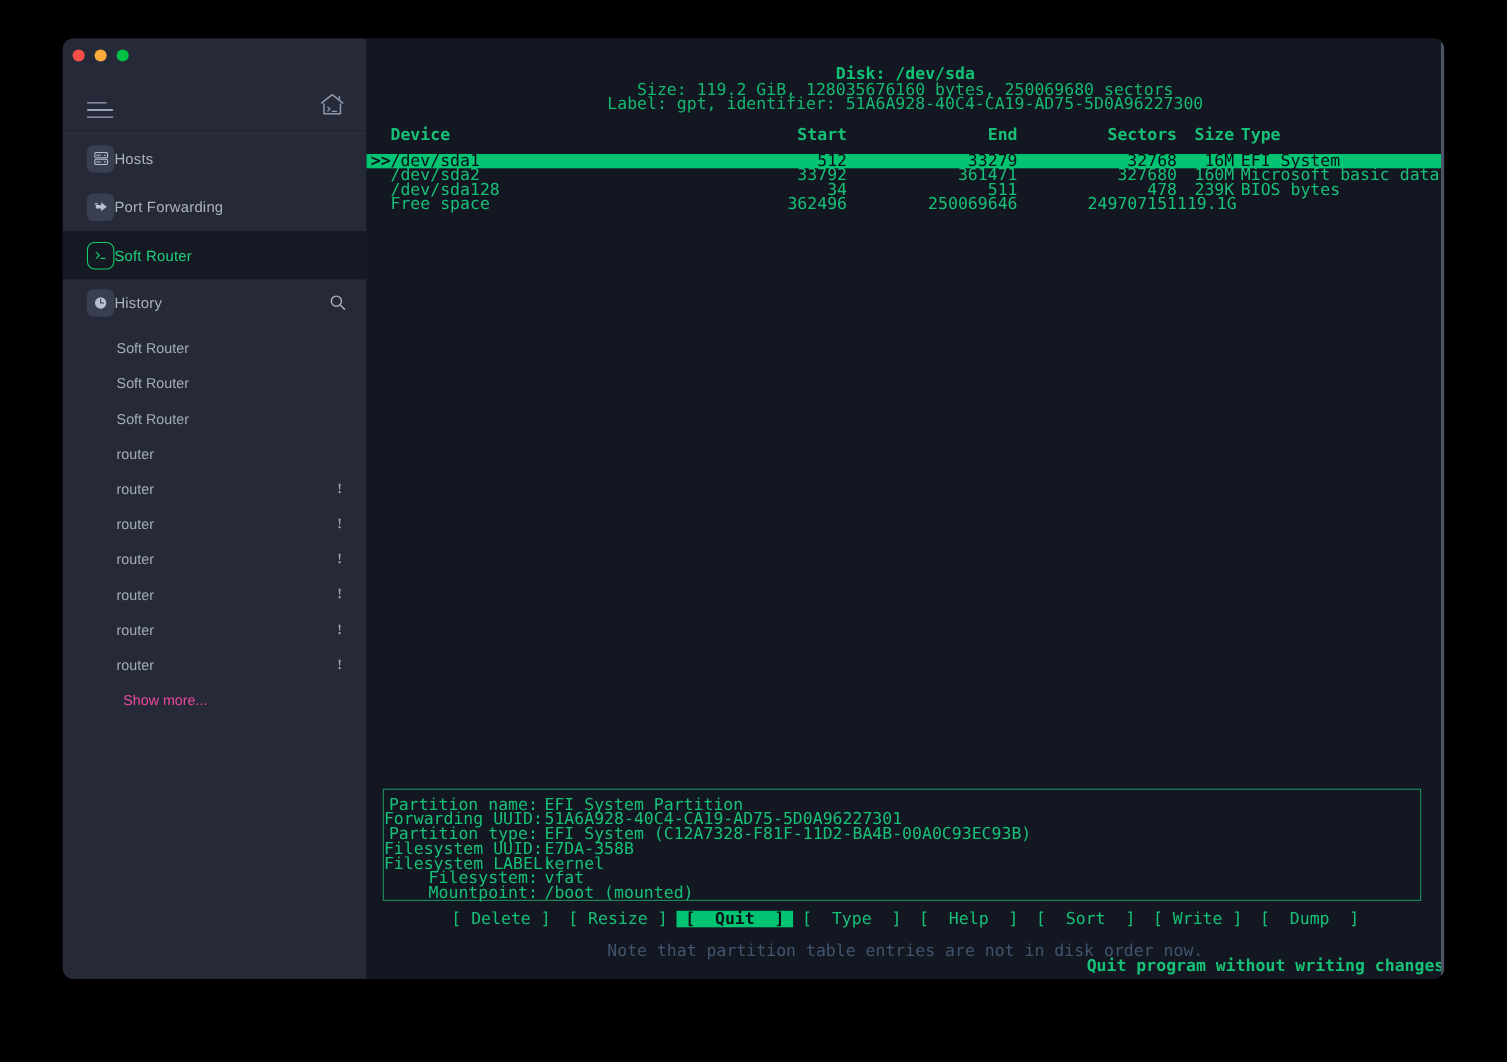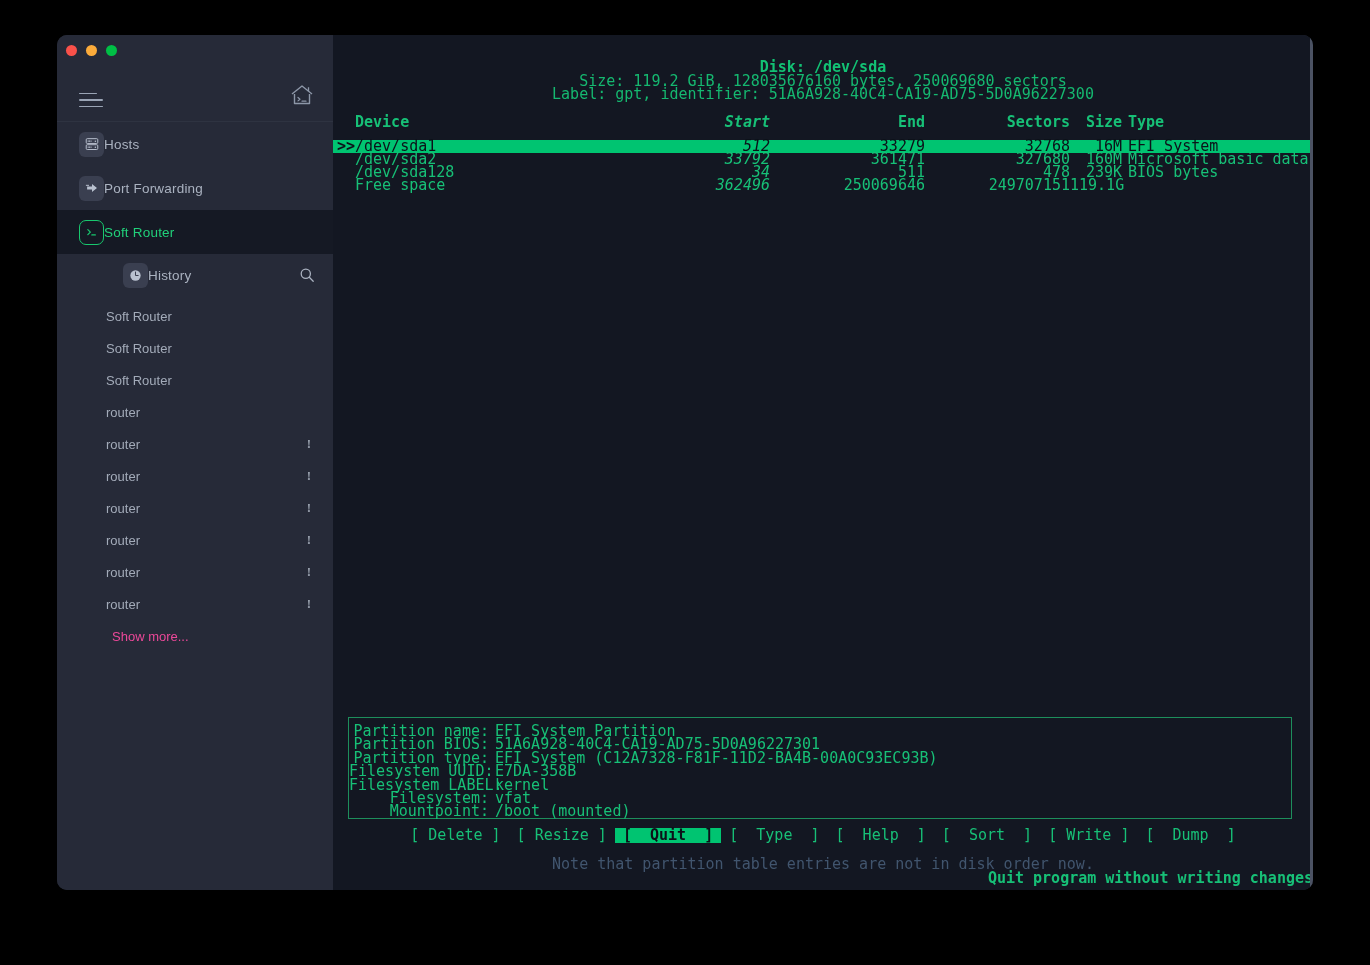--- a/index.html
+++ b/index.html
@@ -94,21 +94,21 @@
     flex: 0 0 25px;
   }
   .icon-box.outline {
     background: transparent;
     border: 1.4px solid #18c86e;
     border-radius: 7px;
   }
 
   .search-icon { margin-left: auto; width: 16px; height: 16px; cursor: pointer; }
 
-  .history-header { height: 42px; margin-left: 44px; }
+  .history-header { height: 42px; }
 
   .history-list { padding-top: 4px; }
   .history-row {
     height: 32px;
     display: flex;
     align-items: center;
     padding: 0 22px 0 49px;
     cursor: pointer;
   }
   .history-row .label {
@@ -169,21 +169,21 @@
     white-space: pre;
   }
   .prow.head { font-weight: bold; margin-bottom: 11px; }
   .prow .cursor {
     width: 22px;
     flex: 0 0 22px;
     padding-left: 4px;
     color: #0f1520;
   }
   .prow .c-device  { flex: 0 0 260px; }
-  .prow .c-start   { flex: 0 0 155px; text-align: right; font-style: italic; }
+  .prow .c-start   { flex: 0 0 155px; text-align: right; }
   .prow .c-end     { flex: 0 0 155px; text-align: right; }
   .prow .c-sectors { flex: 0 0 145px; text-align: right; }
   .prow .c-size    { flex: 0 0 52px; text-align: right; }
   .prow .c-type    { flex: 1 1 auto; padding-left: 6px; }
 
   .prow.selected {
     background: #00c471;
     color: #0c1119;
   }
   .prow.selected .cursor { color: #0c1119; font-weight: bold; }
@@ -442,21 +442,21 @@
         <span class="c-type"></span>
       </div>
     </div>
 
     <div class="detail-panel">
       <div class="detail-row">
         <span class="dkey">Partition name:</span>
         <span class="dval">EFI System Partition</span>
       </div>
       <div class="detail-row">
-        <span class="dkey">Partition BIOS:</span>
+        <span class="dkey">Forwarding UUID:</span>
         <span class="dval">51A6A928-40C4-CA19-AD75-5D0A96227301</span>
       </div>
       <div class="detail-row">
         <span class="dkey">Partition type:</span>
         <span class="dval">EFI System (C12A7328-F81F-11D2-BA4B-00A0C93EC93B)</span>
       </div>
       <div class="detail-row">
         <span class="dkey">Filesystem UUID:</span>
         <span class="dval">E7DA-358B</span>
       </div>

